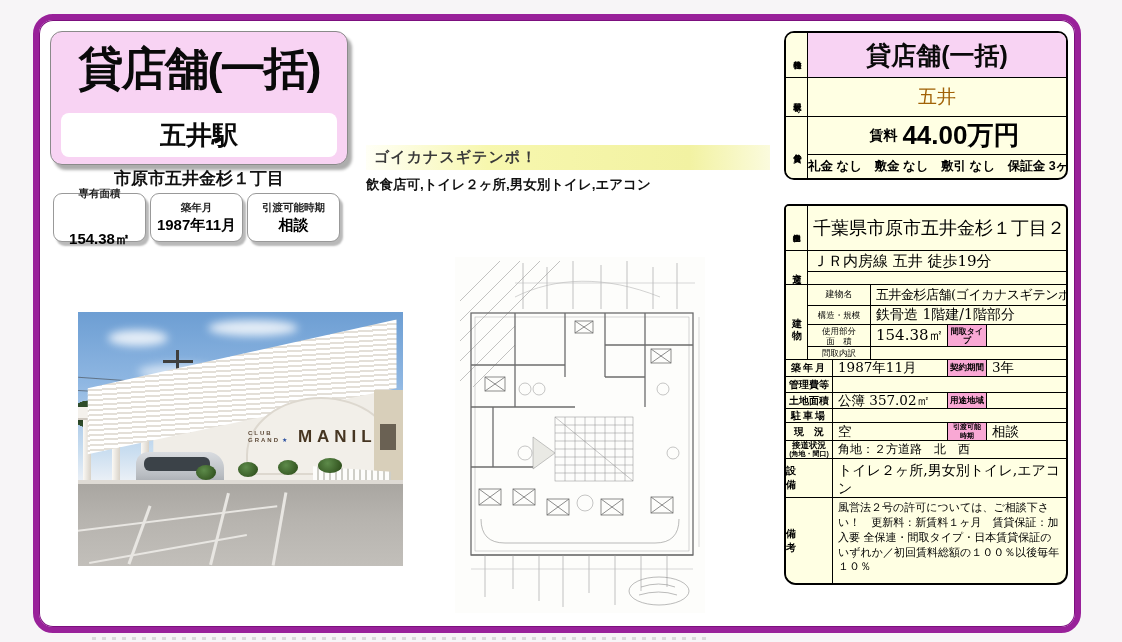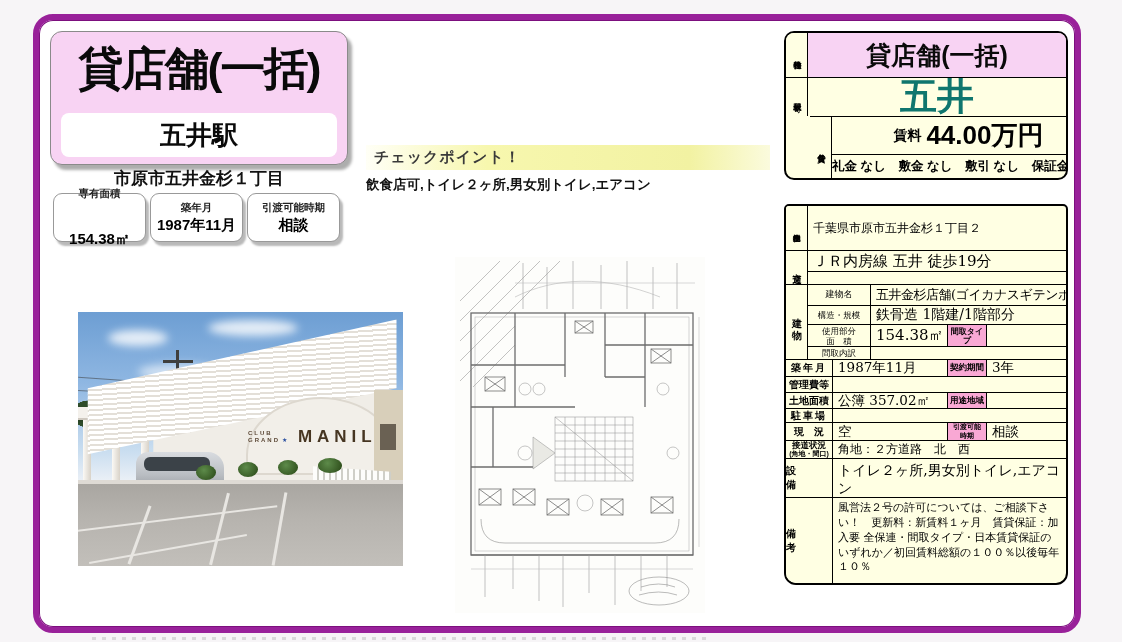--- a/index.html
+++ b/index.html
@@ -46,21 +46,21 @@
   .s2 { top:204px; border-radius:5px 5px 12px 12px; }
   .trow { display:flex; width:100%; }
   .bt { border-top:1.6px solid #000; }
   .lcell { width:22px; flex:0 0 22px; border-right:1.6px solid #000;
     display:flex; align-items:center; justify-content:center; background:#ffffe3; }
   .vtext { writing-mode:vertical-rl; text-orientation:upright; font-weight:bold; color:#000; line-height:1; }
   .fz8 { font-size:8px; } .fz9 { font-size:9px; } .sp2 { letter-spacing:2px; } .sp8 { letter-spacing:9px; }
   .vcell { flex:1; display:flex; align-items:center; justify-content:center; }
   .pinkbg { background:#f8d3f3; }
   .big1 { font-size:25px; font-weight:bold; color:#0a0a0a; }
-  .big2 { font-size:37px; font-weight:bold; color:#0f766e; }
+  .big2 { font-size:19px; font-weight:normal; color:#a16207; }
   .rent-wrap { flex:1; display:flex; flex-direction:column; }
   .rentrow { height:38px; display:flex; align-items:center; justify-content:center; gap:5px; }
   .rent-l { font-size:14px; font-weight:bold; }
   .rent-v { font-size:26px; font-weight:bold; }
   .condrow { height:24px; display:flex; align-items:center; justify-content:center;
     font-size:12.5px; font-weight:bold; white-space:nowrap; }
 
   .serif { font-family:"DejaVu Serif","Liberation Serif",serif; }
   .hlabel { flex:0 0 47px; width:47px; border-right:1.6px solid #000; display:flex; flex-direction:column;
     align-items:center; justify-content:center; font-size:10px; font-weight:bold; background:#ffffe3; }
@@ -136,21 +136,21 @@
   </div>
   <div class="chip" style="left:150px;">
     <div class="c-label">築年月</div>
     <div class="c-value">1987年11月</div>
   </div>
   <div class="chip" style="left:247px;">
     <div class="c-label">引渡可能時期</div>
     <div class="c-value">相談</div>
   </div>
 
-  <div class="cp-band">チェックポイント！</div>
+  <div class="cp-band">ゴイカナスギテンポ！</div>
   <div class="cp-text">飲食店可,トイレ２ヶ所,男女別トイレ,エアコン</div>
 
   <div class="photo">
     <div class="cloud" style="left:30px;top:18px;"></div>
     <div class="cloud" style="left:130px;top:8px;width:90px;"></div>
     <div class="cloud" style="left:210px;top:34px;width:70px;"></div>
     <div class="cloud" style="left:60px;top:52px;width:80px;opacity:.6;"></div>
     <div class="trees"></div>
     <div class="wire" style="left:0;top:70px;width:150px;transform:rotate(4deg);"></div>
     <div class="wire" style="left:0;top:82px;width:150px;transform:rotate(3deg);"></div>
@@ -311,40 +311,40 @@
           <span class="vtext fz8">物件種目</span>
         </div>
       <div class="vcell pinkbg big1">貸店舗(一括)</div>
     </div>
     <div class="trow bt" style="height:39px;">
       <div class="lcell">
           <span class="vtext fz8">最寄駅</span>
         </div>
       <div class="vcell big2">五井</div>
     </div>
-    <div class="trow bt" style="height:62px;margin-left:24px;">
+    <div class="trow bt" style="height:62px;">
       <div class="lcell">
           <span class="vtext fz8">賃貸条件</span>
         </div>
       <div class="rent-wrap">
         <div class="rentrow">
           <span class="rent-l">賃料</span>
           <span class="rent-v">44.00万円</span>
         </div>
         <div class="condrow bt">礼金 なし　敷金 なし　敷引 なし　保証金 3ヶ月</div>
       </div>
     </div>
   </div>
 
   <div class="tbl s2">
     <div class="trow" style="height:44px;">
       <div class="lcell">
           <span class="vtext" style="font-size:7.5px;">物件所在地</span>
         </div>
-      <div class="val serif" style="flex:1;font-size:12px;">千葉県市原市五井金杉１丁目２</div>
+      <div class="val serif" style="flex:1;font-size:18px;">千葉県市原市五井金杉１丁目２</div>
     </div>
     <div class="trow bt" style="height:34px;">
       <div class="lcell">
           <span class="vtext fz9 sp2">交通</span>
         </div>
       <div class="bcol">
         <div class="val serif" style="height:21px;font-size:15px;">ＪＲ内房線 五井 徒歩19分</div>
         <div class="val bt" style="height:13px;"></div>
       </div>
     </div>

